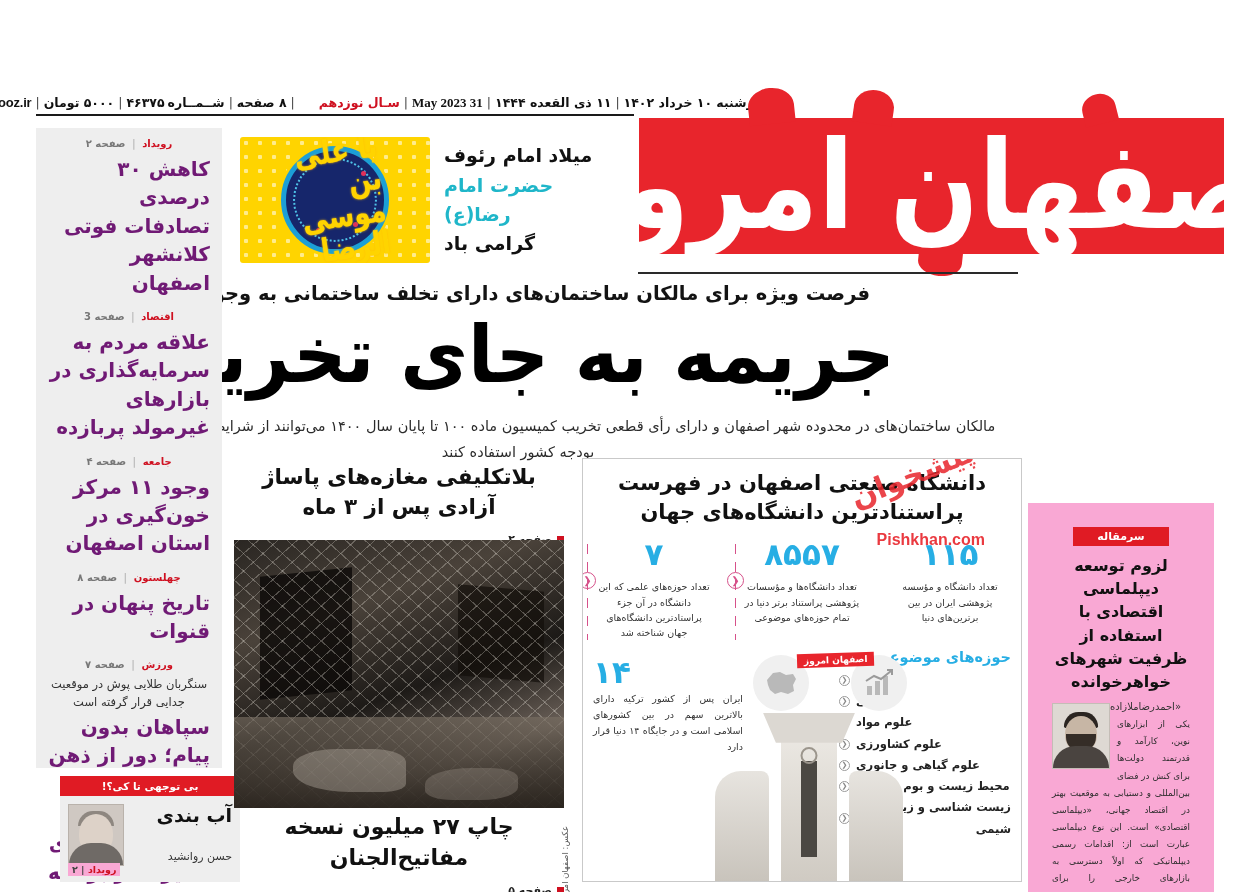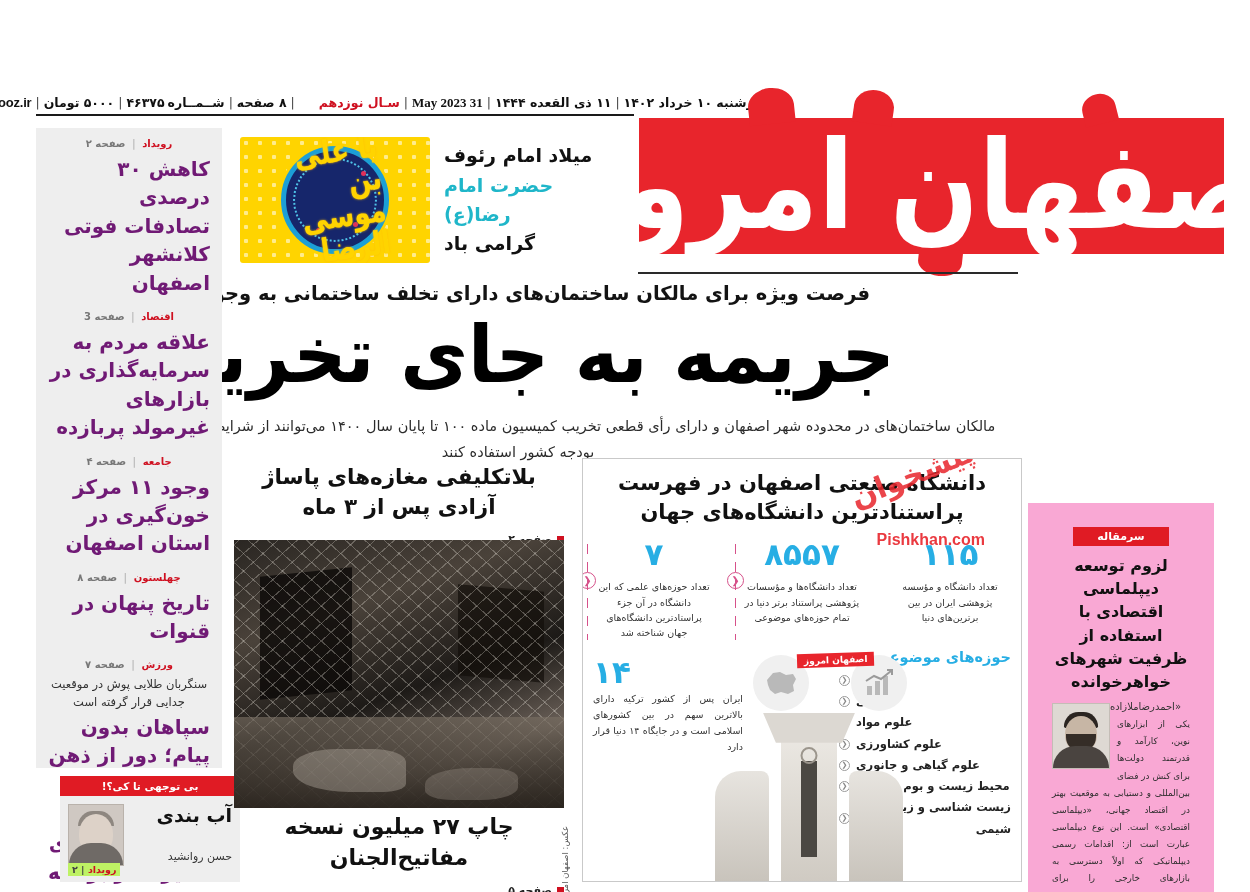--- a/index.html
+++ b/index.html
@@ -146,21 +146,21 @@
     width: 56px; height: 62px; background: #cfc8c2; position: relative; overflow: hidden;
     border: 1px solid #b9b2ab;
   }
   .face { position: absolute; left: 50%; transform: translateX(-50%); }
   .face-head { width: 34px; height: 40px; border-radius: 50% 50% 45% 45%; background: #ddd2c8; top: 9px; }
   .face-hair { width: 36px; height: 15px; border-radius: 18px 18px 0 0; background: #8e8780; top: 6px; }
   .face-body { width: 54px; height: 22px; border-radius: 26px 26px 0 0; background: #6f6a66; bottom: 0; }
   .opinion-tag {
     position: absolute; left: 8px; bottom: 6px;
     font-size: 9.5px; font-weight: bold; color: #444;
-    background: #bef264; padding: 1px 4px;
+    background: #f9a8d4; padding: 1px 4px;
   }
   .opinion-tag .sec { color: #cf1020; }
 
   
   .story-pasazh { position: absolute; left: 234px; top: 462px; width: 330px; direction: rtl; }
   .story-pasazh .h {
     text-align: center; font-size: 21.5px; font-weight: bold;
     color: #111; line-height: 1.4; letter-spacing: -0.7px;
   }
   .story-pasazh .tag { margin-top: 6px; }

